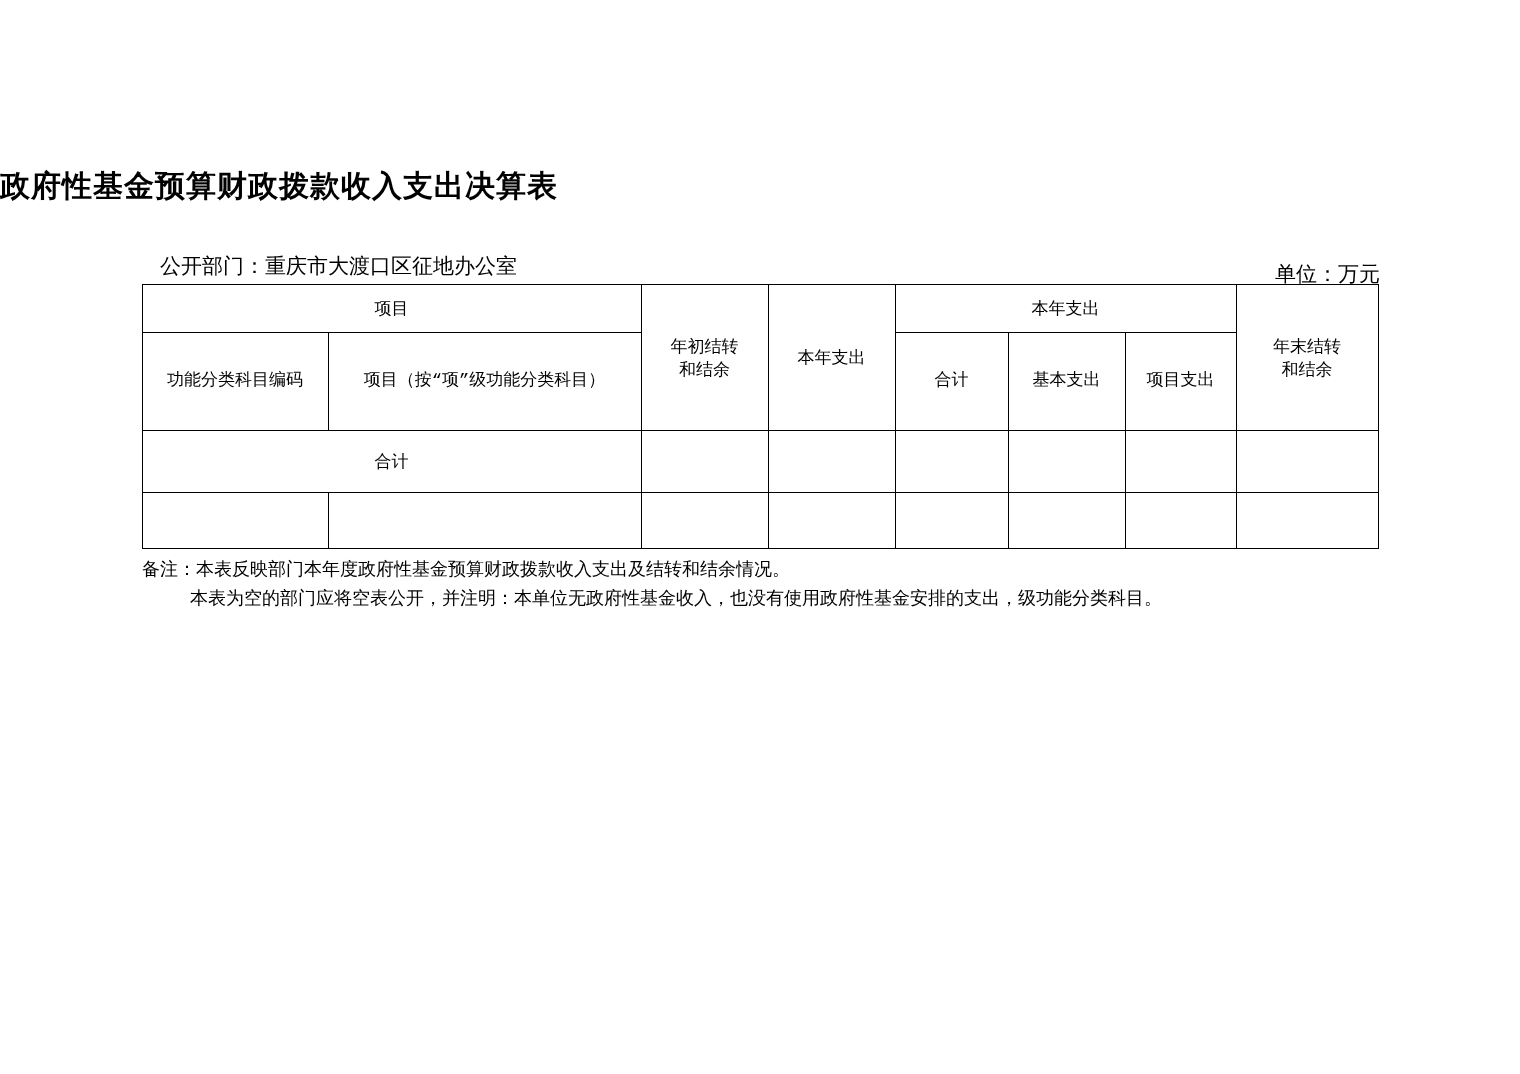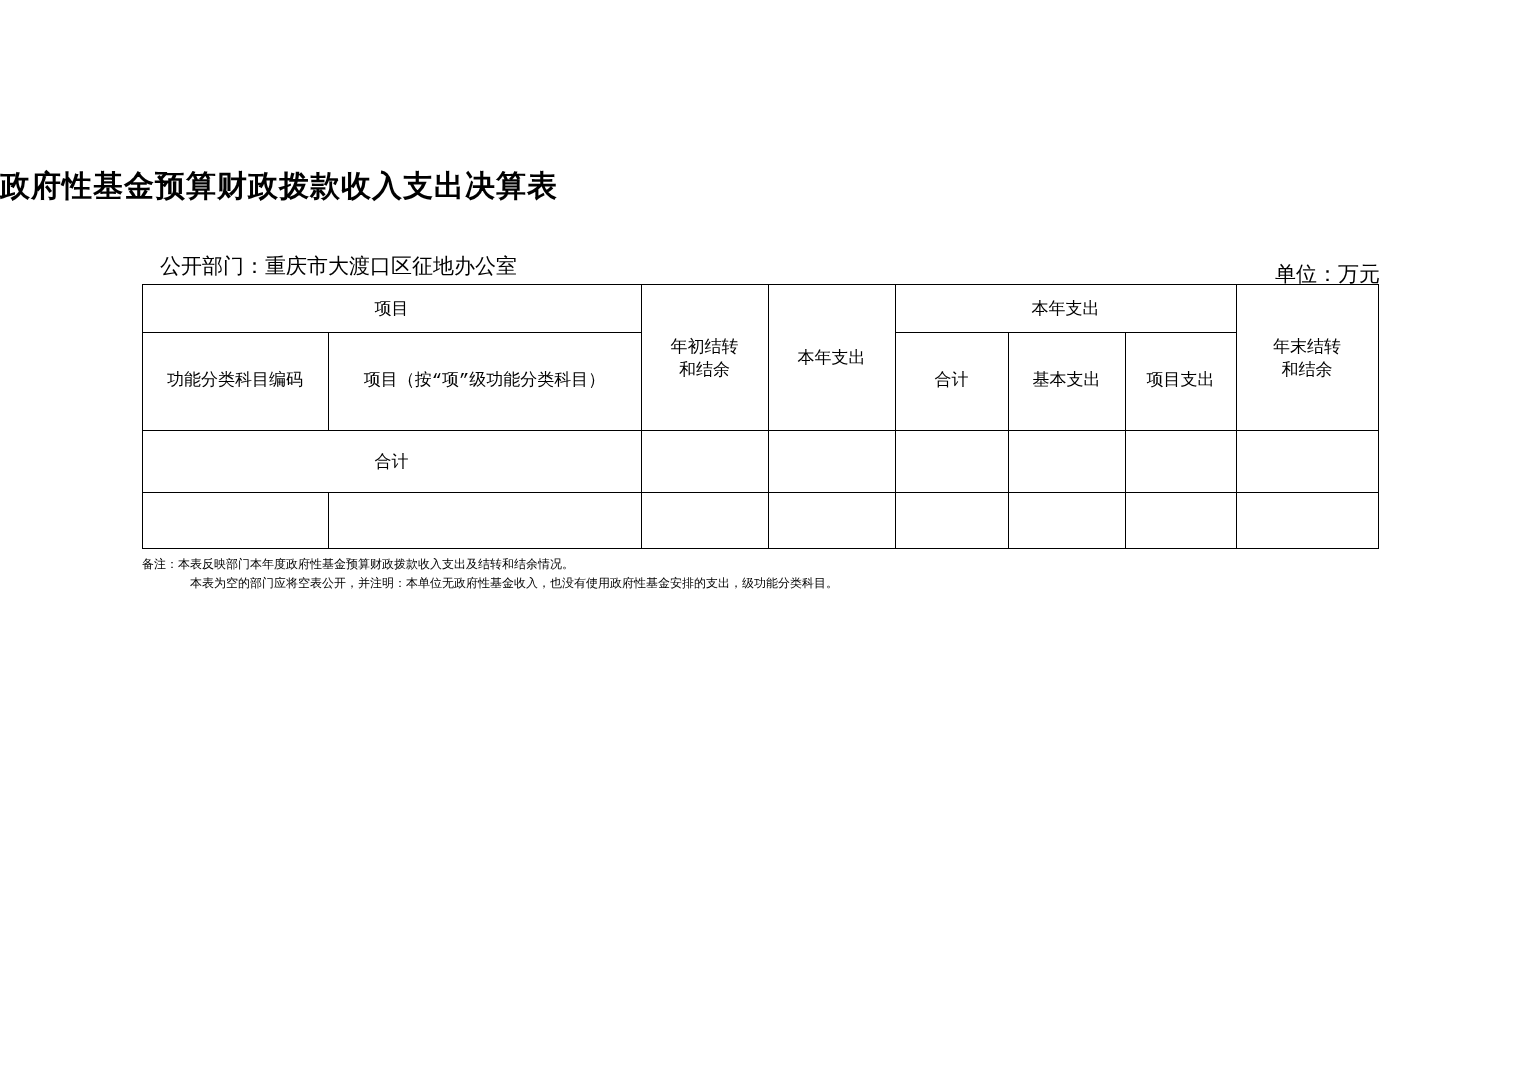--- a/index.html
+++ b/index.html
@@ -67,21 +67,21 @@
   }
   .h-item { height: 48px; }
   .h-sub  { height: 98px; font-family: Liberation Mono, monospace; }
   .h-total{ height: 62px; }
   .h-blank{ height: 56px; }
 
   .notes {
     width: 1240px;
     margin: 0 auto;
     margin-top: 6px;
-    font-size: 12px;
+    font-size: 18px;
     line-height: 1.6;
   }
   .notes .l1 { padding-left: 2px; }
   .notes .l2 { padding-left: 50px; }
   .nowrap { white-space: nowrap; }
 </style>
 </head>
 <body>
 
 <div class="page">

